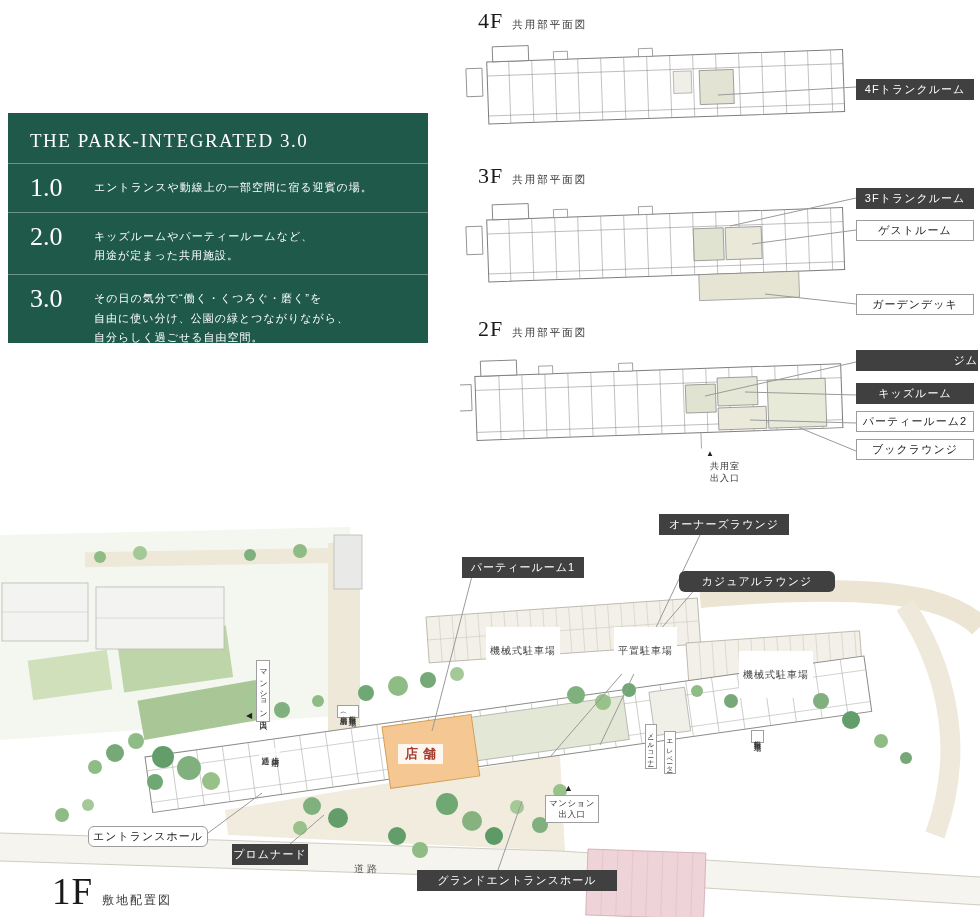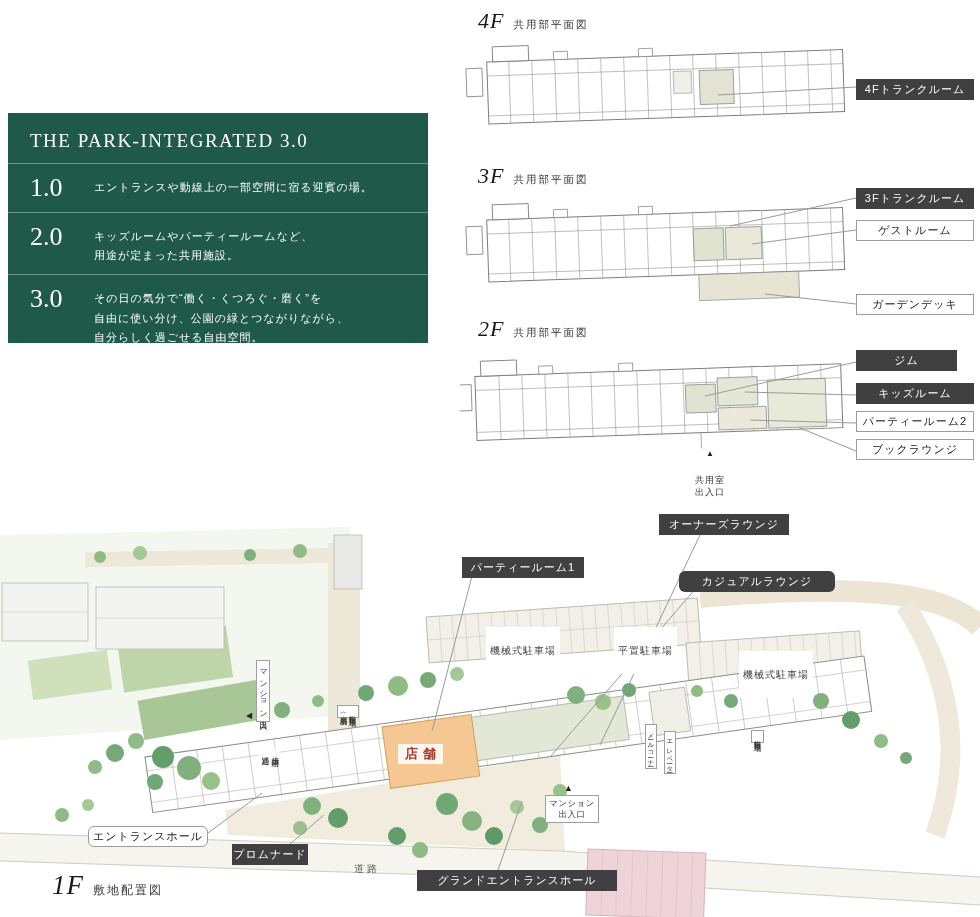--- a/index.html
+++ b/index.html
@@ -13,23 +13,23 @@
   .concept { position:absolute; left:8px; top:113px; width:420px; height:230px; background:#1e594a; color:#fff; }
   .c-title { font-family:"Liberation Serif","DejaVu Serif",serif; font-size:19px; letter-spacing:1.5px;
              padding:17px 22px 11px; border-bottom:1px solid rgba(255,255,255,.35); }
   .c-row { display:flex; align-items:flex-start; padding:9px 22px; border-bottom:1px solid rgba(255,255,255,.35); }
   .c-row.last { border-bottom:none; }
   .c-num { font-family:"Liberation Serif","DejaVu Serif",serif; font-size:26px; width:64px; flex:none; line-height:1.15; }
   .c-desc { font-size:11px; line-height:1.75; letter-spacing:1px; white-space:pre-line; padding-top:5px; }
 
   
   .floor-header { position:absolute; display:flex; align-items:baseline; gap:9px; }
-  .fnum { font-family:"Liberation Serif","DejaVu Serif",serif; font-size:22px; letter-spacing:1px; color:#1a1a1a;font-style:italic; }
+  .fnum { font-family:"Liberation Serif","DejaVu Serif",serif; font-size:22px; letter-spacing:1px; color:#1a1a1a; }
   .fcap { font-size:10.5px; letter-spacing:2px; color:#333; }
-  .floor-header.f1 .fnum { font-size:27px; }
+  .floor-header.f1 .fnum { font-size:37px; }
   .floor-header.f1 .fcap { font-size:12px; }
 
   svg.plan, svg#site { position:absolute; }
 
   
   .tag { position:absolute; height:21px; line-height:21px; text-align:center; font-size:11px; letter-spacing:1px; white-space:nowrap; }
   .tag.green { background:#404040; color:#fff; }
   .tag.white { background:#fff; border:1px solid #9c9c9c; color:#222; line-height:19px; }
 
   
@@ -40,21 +40,21 @@
             color:#333; letter-spacing:1px; padding:2px 1px; line-height:1.2; white-space:pre-line; }
   .boxlabel { position:absolute; background:#fff; border:1px solid #9f9f9f; color:#333; font-size:8.5px; line-height:1.3;
               text-align:center; white-space:pre-line; padding:2px 3px; letter-spacing:0.5px; }
   .marker { position:absolute; font-size:8px; color:#222; line-height:1; }
   .shop-label { position:absolute; color:#a63c30; font-weight:bold; font-size:13px; letter-spacing:5px;
                 background:rgba(255,255,255,.85); padding:1px 2px 1px 7px; }
   .road-label { position:absolute; font-size:10px; color:#555; letter-spacing:3px; }
 
   .note { position:absolute; text-align:center; color:#333; width:60px; }
   .note .tri { display:block; font-size:8px; line-height:1; color:#222; }
-  .note .ntext { display:block; font-size:9px; line-height:1.35; white-space:pre-line; letter-spacing:1px; margin-top:16px; }
+  .note .ntext { display:block; font-size:9px; line-height:1.35; white-space:pre-line; letter-spacing:1px; margin-top:2px;text-align:right; }
 </style>
 </head>
 <body>
 
 <section class="concept">
   <div class="c-title">THE PARK-INTEGRATED 3.0</div>
   <div class="c-row">
     <span class="c-num">1.0</span>
     <span class="c-desc">エントランスや動線上の一部空間に宿る迎賓の場。</span>
   </div>
@@ -184,21 +184,21 @@
     <rect x="258" y="46" width="40" height="28" fill="#e4e7d5" stroke-width="0.7"></rect>
     <rect x="258" y="76" width="48" height="22" fill="#ebe9da" stroke-width="0.7"></rect>
     <rect x="308" y="50" width="58" height="48" fill="#e7ead8" stroke-width="0.7"></rect>
     <line x1="240" y1="100" x2="240" y2="116" stroke="#888888" stroke-width="0.7"></line>
   </g>
   <line x1="396" y1="28" x2="245" y2="62" stroke="#9a9a9a" stroke-width="1"></line>
   <line x1="396" y1="61" x2="285" y2="58" stroke="#9a9a9a" stroke-width="1"></line>
   <line x1="396" y1="89" x2="290" y2="86" stroke="#9a9a9a" stroke-width="1"></line>
   <line x1="396" y1="117" x2="340" y2="94" stroke="#9a9a9a" stroke-width="1"></line>
 </svg>
-<div class="tag green" style="left:856px; top:350px; width:101px;">ジム</div>
+<div class="tag green" style="left:856px; top:350px; width:122px;text-align:right;">ジム</div>
 <div class="tag green" style="left:856px; top:383px; width:118px;">キッズルーム</div>
 <div class="tag white" style="left:856px; top:411px; width:118px;">パーティールーム2</div>
 <div class="tag white" style="left:856px; top:439px; width:118px;">ブックラウンジ</div>
 <div class="note" style="left:680px; top:450px;">
   <span class="tri">▲</span>
   <span class="ntext">共用室
 出入口</span>
 </div>
 
 <svg id="site" style="left:0; top:505px;" width="980" height="412" viewBox="0 0 980 412">

